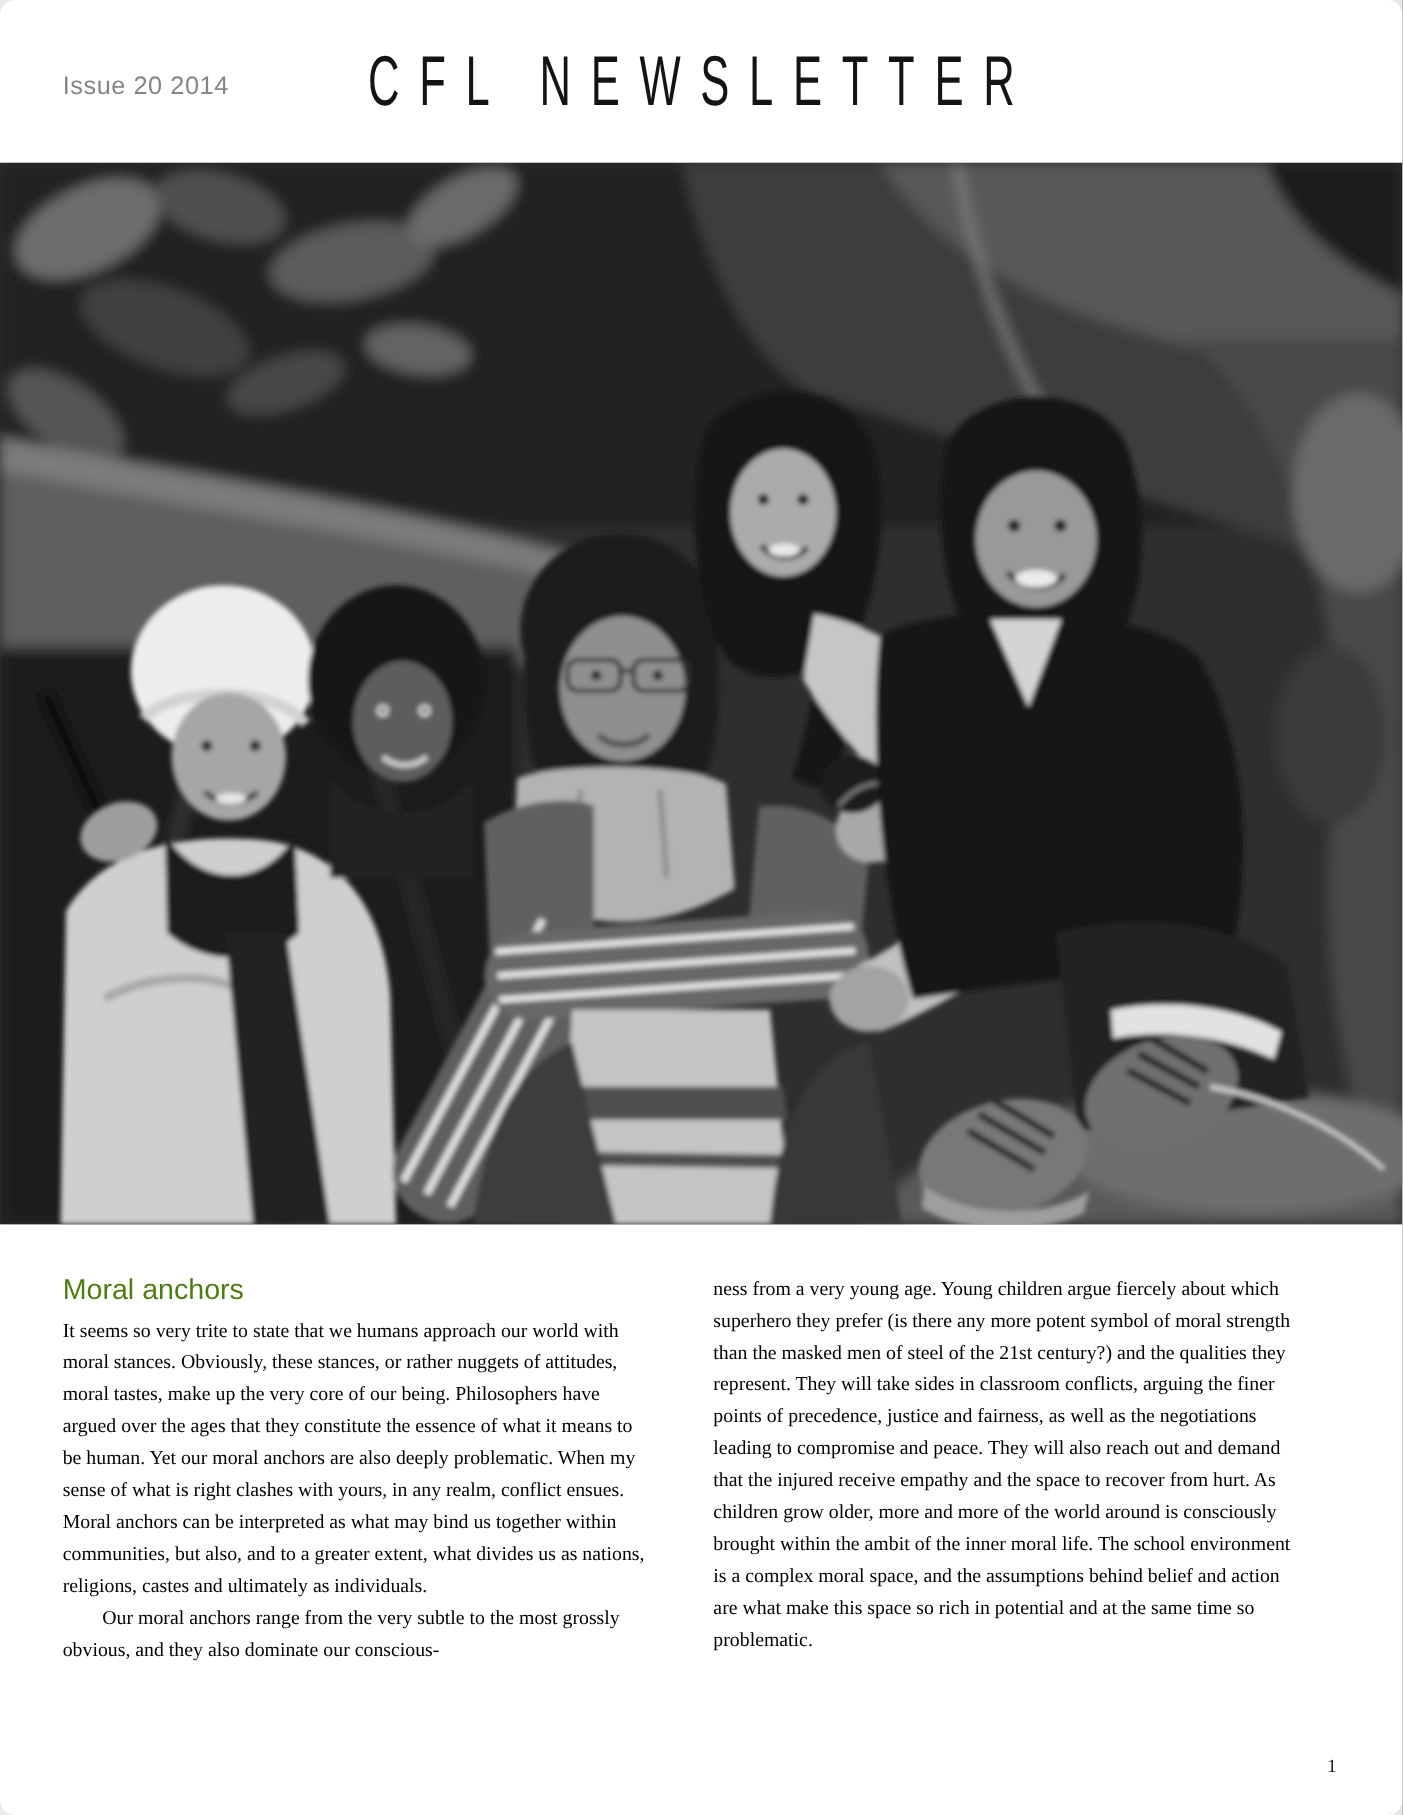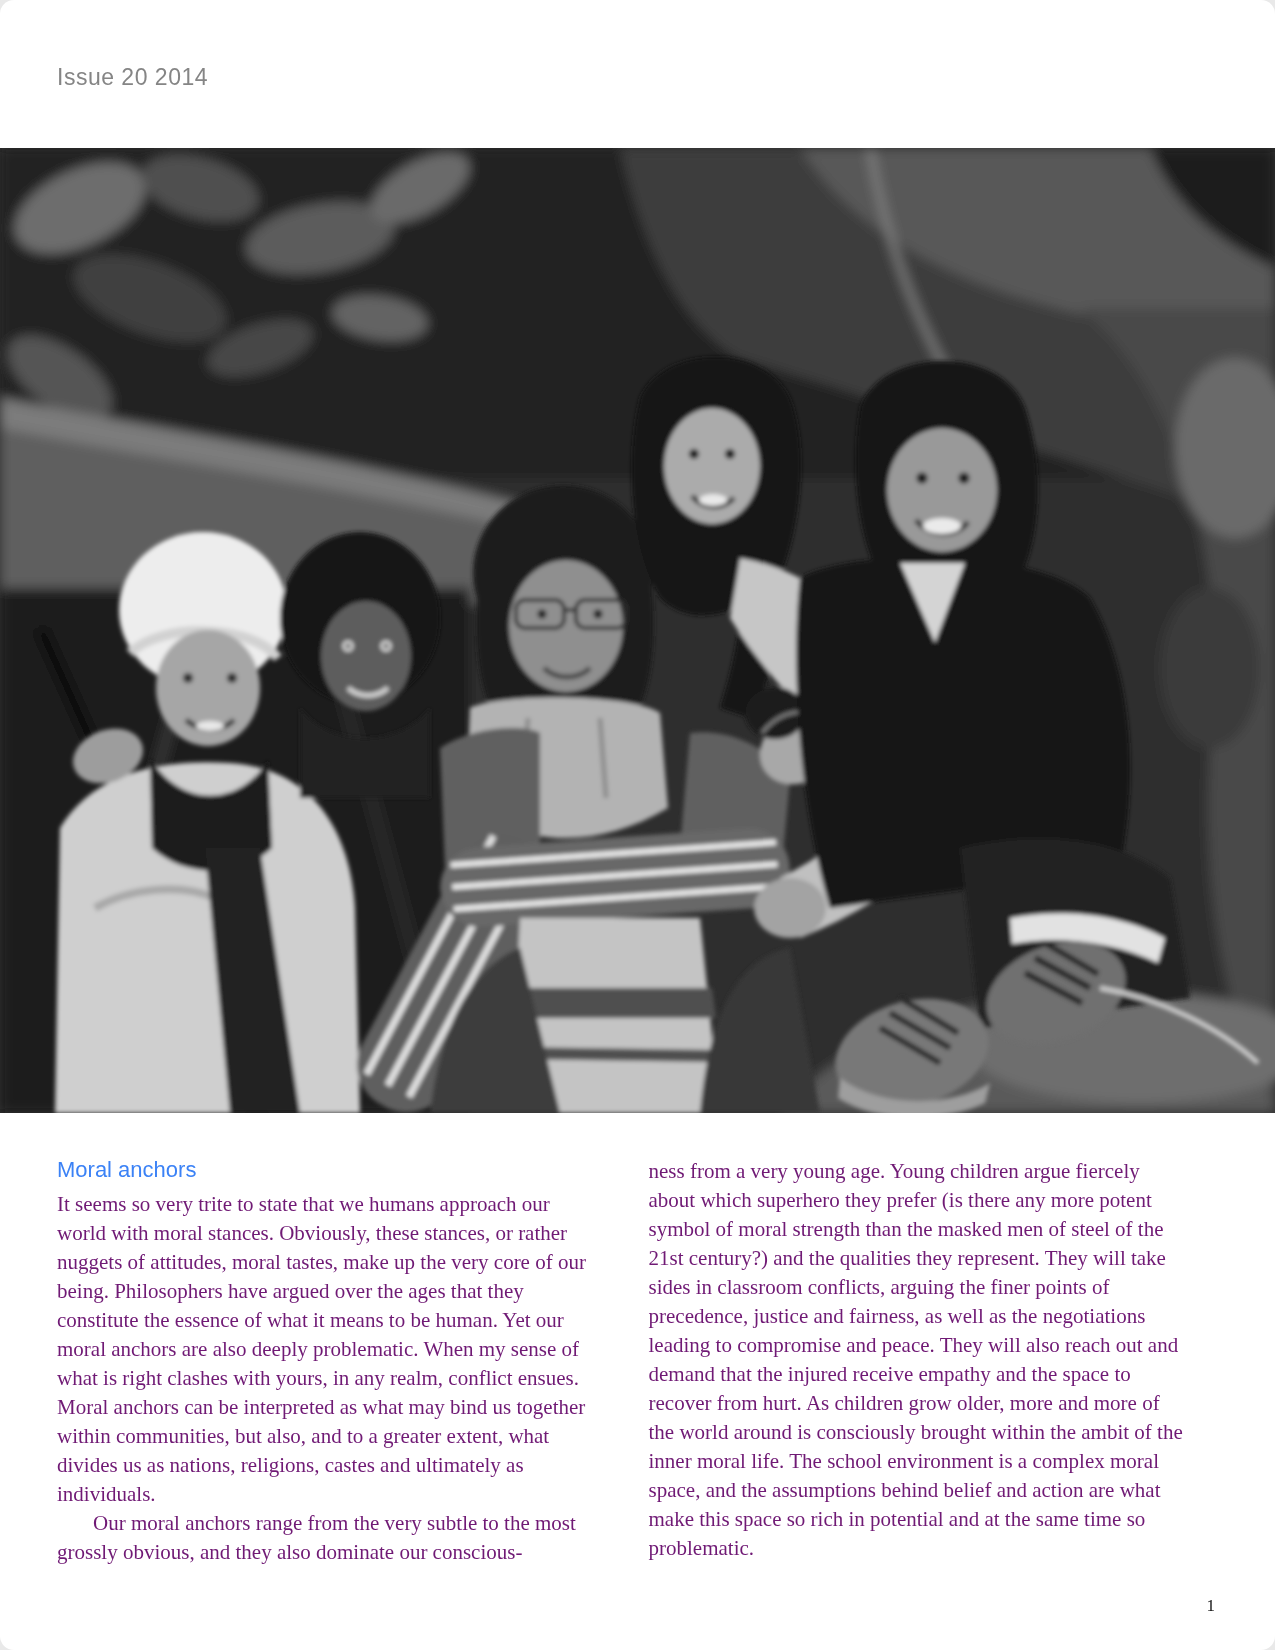--- a/index.html
+++ b/index.html
@@ -44,44 +44,47 @@
   .article{
     position:absolute;left:57px;top:1157px;
     width:1128px;
     display:flex;gap:55px;
   }
   .col{flex:1 1 0;min-width:0;}
   .article h2{
     margin:0 0 7px 0;
     font-family:"Liberation Sans", sans-serif;
     font-weight:400;
-    font-size:22px;
-    color:#3b82f6;
+    font-size:26px;
+    color:#4d7c0f;
   }
   .article p{
     margin:0;
-    font-size:21px;
+    font-size:18px;
     line-height:29px;
-    color:#701a75;
+    color:#000000;
   }
   .article p.indent{text-indent:36px;}
   
   .pageno{
     position:absolute;right:60px;bottom:34px;
     font-family:"Liberation Serif", serif;
     font-size:17px;color:#141414;
     font-variant:small-caps;
   }
 </style>
 </head>
 <body>
 
 <div class="page">
 
   <div class="issue">Issue 20 2014</div>
+  <div class="masthead">
+    <span class="t">CFL NEWSLETTER</span>
+  </div>
 
   <div class="photo">
     <svg viewBox="0 0 1275 965" preserveAspectRatio="none" role="img" aria-label="Black and white photograph of five smiling girls sitting close together outdoors among large tree roots, foliage and rocks; one wears a white beanie and scarf, one wears glasses and a striped track jacket, hiking boots visible at lower right">
       <defs>
         <filter id="blurBg" x="-10%" y="-10%" width="120%" height="120%">
             <feGaussianBlur stdDeviation="6"></feGaussianBlur>
           </filter>
         <filter id="blurFg" x="-10%" y="-10%" width="120%" height="120%">
             <feGaussianBlur stdDeviation="2.3"></feGaussianBlur>
           </filter>

